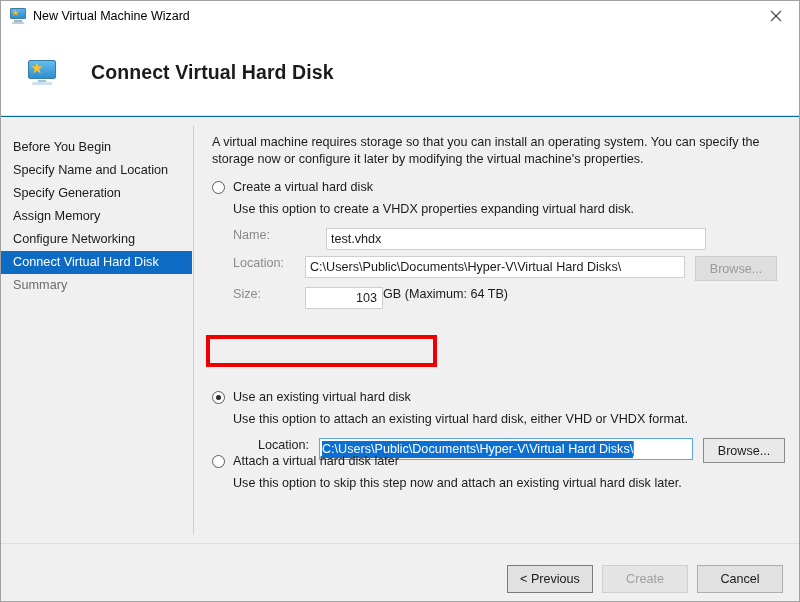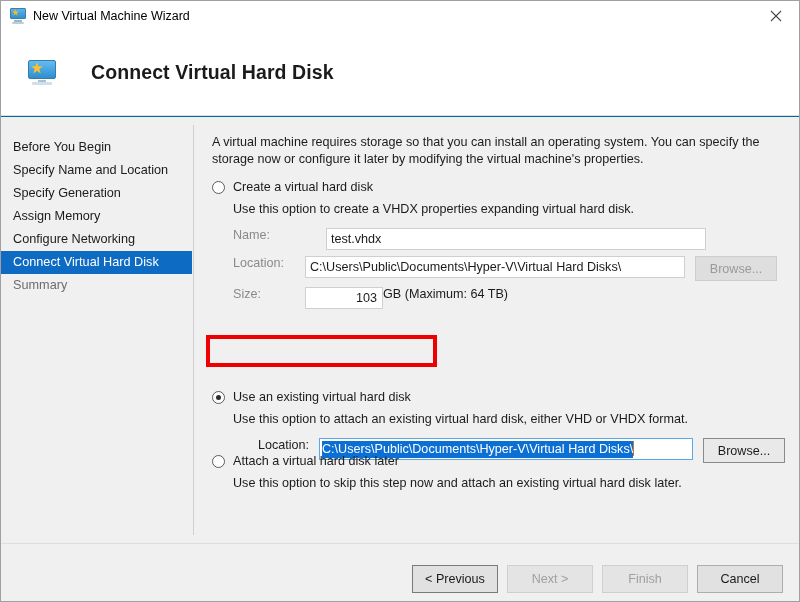--- a/index.html
+++ b/index.html
@@ -387,19 +387,18 @@
       </div>
 
     </div>
   </div>
 
   <div id="annotation"></div>
 
   <div id="footer">
     <div id="footer-buttons">
       <div class="nav-btn default">&lt; Previous</div>
-      <div class="nav-btn disabled">Next &gt;</div>
-      <div class="nav-btn disabled">Finish</div>
+      <div class="nav-btn disabled">Create</div>
       <div class="nav-btn">Cancel</div>
     </div>
   </div>
 
 </div>
 
 </body></html>

